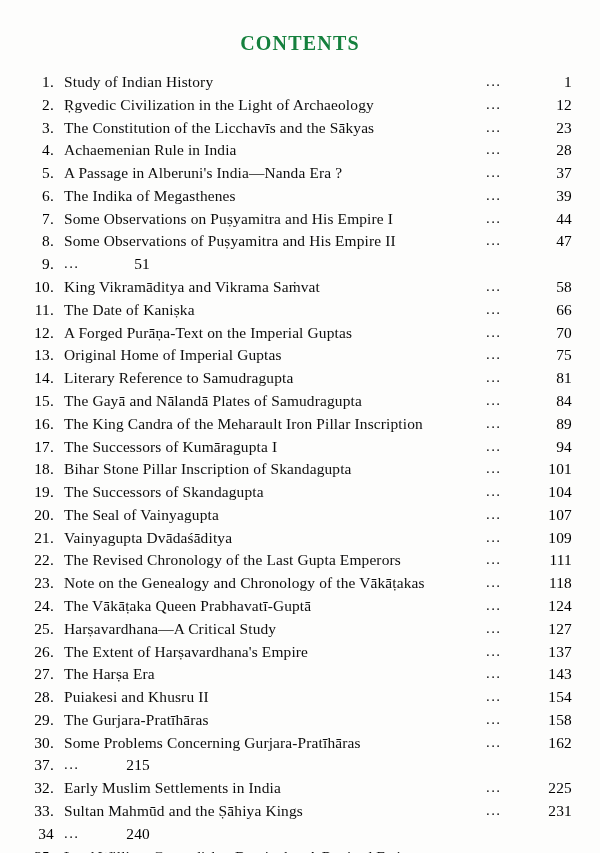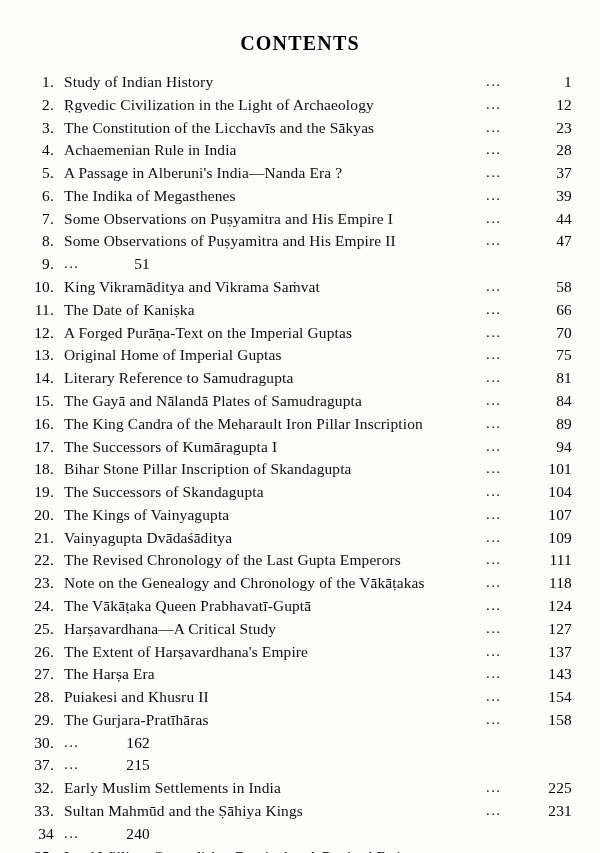--- a/index.html
+++ b/index.html
@@ -23,21 +23,21 @@
     position: relative;
   }
   .page-title {
     text-align: center;
     font-weight: bold;
     font-size: 20px;
     letter-spacing: 1.2px;
     margin: 0;
     padding-top: 32px;
     padding-bottom: 16px;
-    color: #000000;
+    color: #15803d;
   }
   .toc {
     margin: 0 28px 0 24px;
   }
   .toc-row {
     display: flex;
     align-items: flex-start;
     font-size: 15.4px;
     line-height: 21.6px;
     margin-bottom: 1.2px;
@@ -234,21 +234,21 @@
         <span class="num">19.</span>
         <span class="entry">
           <span class="title-col"><span>The Successors of Skandagupta</span></span>
           <span class="dots">...</span>
           <span class="pageno">104</span>
         </span>
       </div>
       <div class="toc-row">
         <span class="num">20.</span>
         <span class="entry">
-          <span class="title-col"><span>The Kings of Vainyagupta</span></span>
+          <span class="title-col"><span>The Seal of Vainyagupta</span></span>
           <span class="dots">...</span>
           <span class="pageno">107</span>
         </span>
       </div>
       <div class="toc-row">
         <span class="num">21.</span>
         <span class="entry">
           <span class="title-col"><span>Vainyagupta Dvādaśāditya</span></span>
           <span class="dots">...</span>
           <span class="pageno">109</span>
@@ -314,20 +314,21 @@
         <span class="num">29.</span>
         <span class="entry">
           <span class="title-col"><span>The Gurjara-Pratīhāras</span></span>
           <span class="dots">...</span>
           <span class="pageno">158</span>
         </span>
       </div>
       <div class="toc-row">
         <span class="num">30.</span>
         <span class="entry">
+          <span class="title-col"><span>Some Problems Concerning Gurjara-Pratīhāras</span></span>
           <span class="dots">...</span>
           <span class="pageno">162</span>
         </span>
       </div>
       <div class="toc-row">
         <span class="num">37.</span>
         <span class="entry">
           <span class="dots">...</span>
           <span class="pageno">215</span>
         </span>

